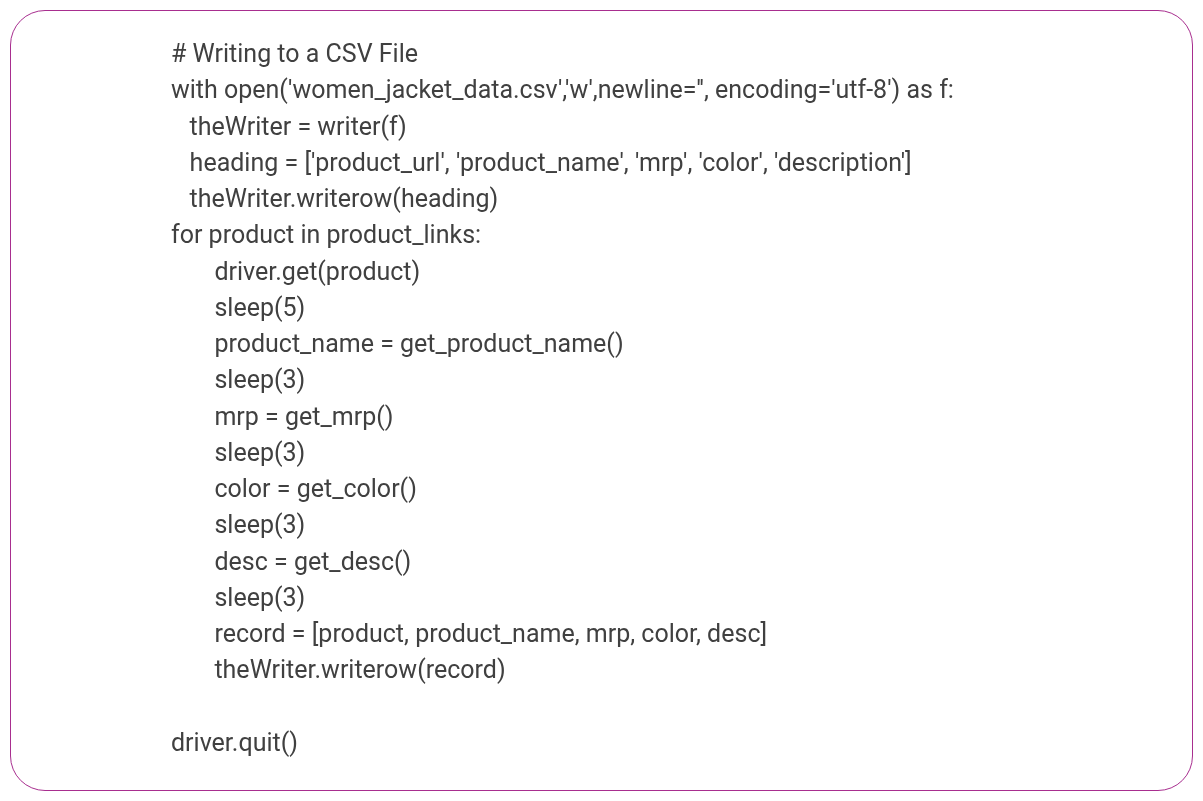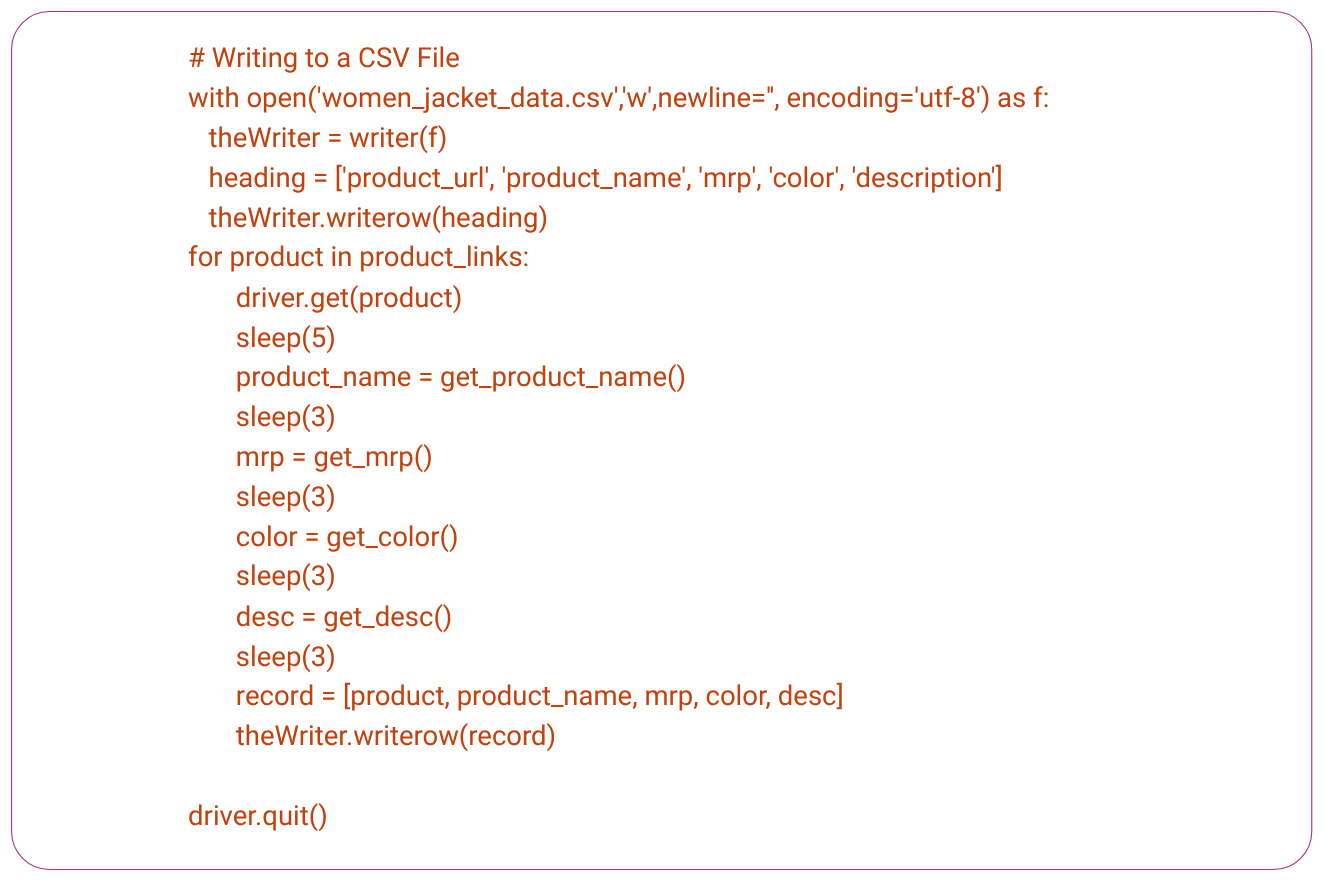--- a/index.html
+++ b/index.html
@@ -16,21 +16,21 @@
       padding: 25px 25px 25px 160px;
       width: 100%;
       height: 100%;
       display: flex;
       align-items: flex-start;
     }
     .code-block {
       font-family: inherit;
       font-size: 25px;
       line-height: 1.45;
-      color: #c2410c;
+      color: #404040;
       white-space: pre-wrap;
       font-weight: 400;
       word-break: break-word;
     }
   </style>
 </head>
 <body>
 
 <div class="code-container">
   <div class="code-block"># Writing to a CSV File

